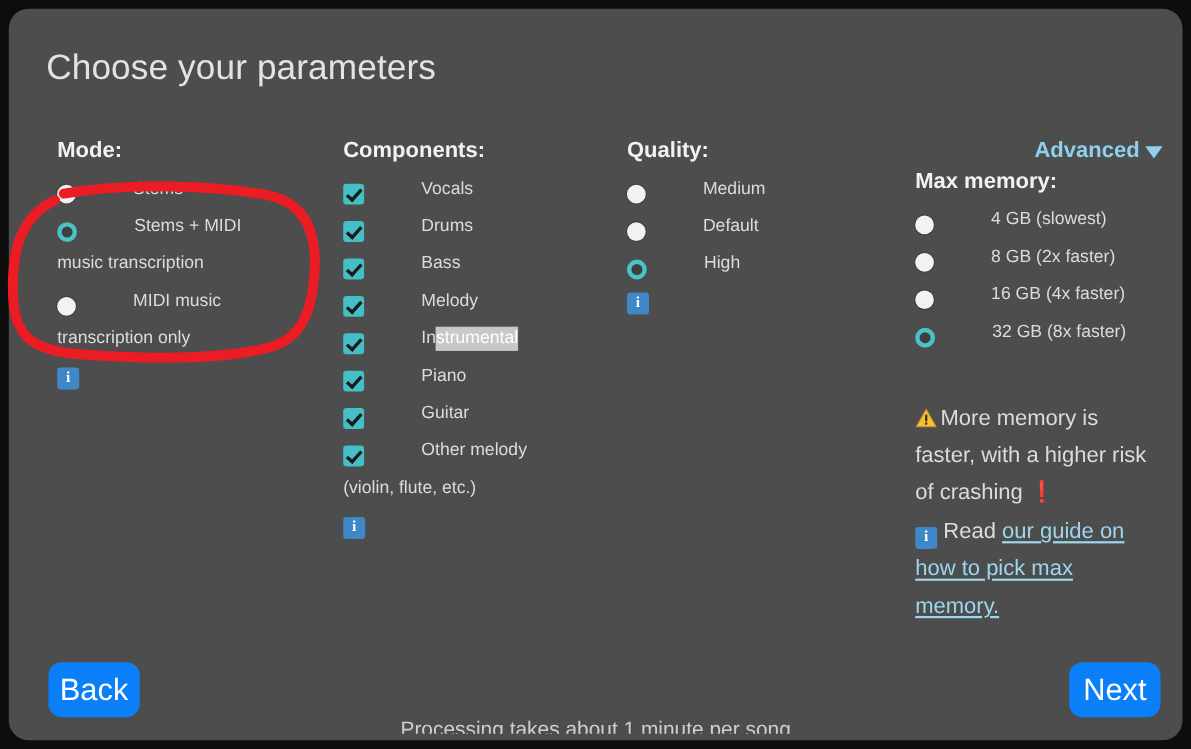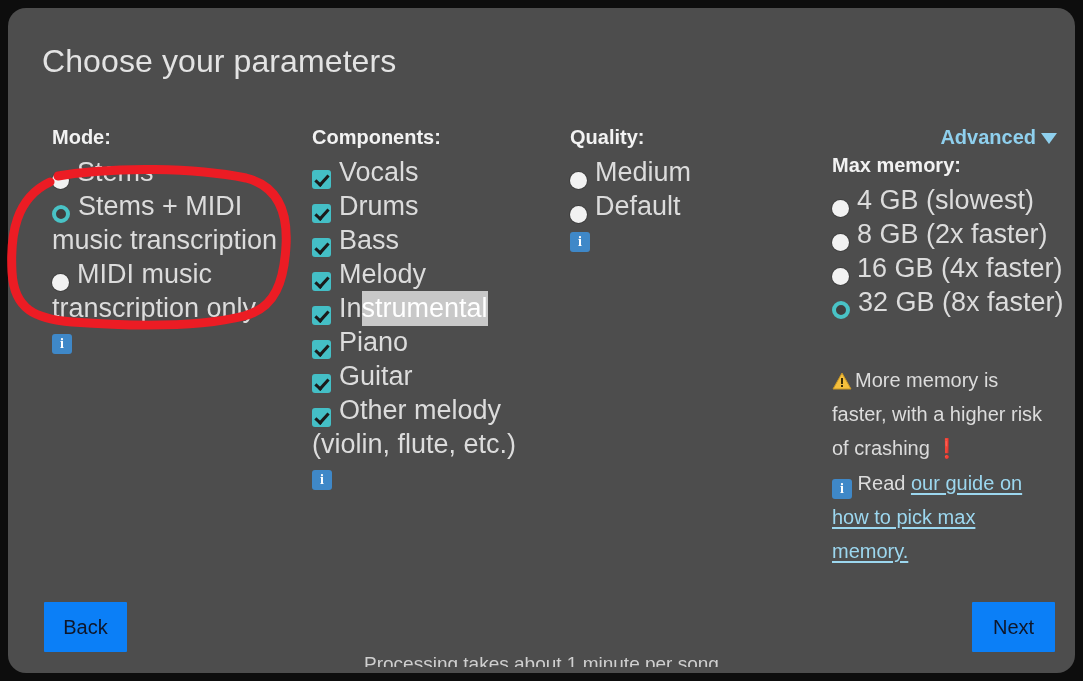--- a/index.html
+++ b/index.html
@@ -63,25 +63,26 @@
     width: 0; height: 0;
     border-left: 8px solid transparent;
     border-right: 8px solid transparent;
     border-top: 11px solid #8fd0ee;
     display: inline-block;
     margin-top: 3px;
   }
 
   .opt {
     display: flex;
-    align-items: flex-end;
-    font-size: 27px;
+    align-items: center;
+    font-size: 16px;
     color: #dcdcdc;
     line-height: 34px;
     white-space: nowrap;
+    gap: 44px;
   }
   .opt .lbl { margin-left: 8px; }
   .opt.wrapline { display: block; line-height: 34px; }
 
   
   .radio {
     width: 17px; height: 17px;
     border-radius: 50%;
     flex: 0 0 auto;
     margin-top: 9px;
@@ -163,24 +164,24 @@
   a.guide {
     color: #9cd7ef;
     text-decoration: underline;
     text-underline-offset: 3px;
   }
 
   
   .btn {
     position: absolute;
     background: #0b7ff7;
-    color: #0f172a;
+    color: #ffffff;
     border: none;
-    border-radius: 1px;
-    font-size: 20px;
+    border-radius: 12px;
+    font-size: 28px;
     font-family: "Liberation Sans", sans-serif;
     cursor: pointer;
     padding: 0;
   }
   #btn-back { left: 36px;  top: 594px; width: 83px; height: 50px; }
   #btn-next { left: 964px; top: 594px; width: 83px; height: 50px; }
 
   
   .bottom-caption {
     position: absolute;
@@ -287,20 +288,24 @@
     <div class="col" id="col-quality">
       <div class="col-head">Quality:</div>
 
       <div class="opt">
         <span class="radio"></span>
         <span class="lbl">Medium</span>
       </div>
       <div class="opt">
         <span class="radio"></span>
         <span class="lbl">Default</span>
+      </div>
+      <div class="opt">
+        <span class="radio sel"></span>
+        <span class="lbl">High</span>
       </div>
 
       <div class="info-row">
         <span class="info">i</span>
       </div>
     </div>
 
     <div class="col" id="col-advanced">
       <div class="adv-head">
         <span>Advanced</span>

